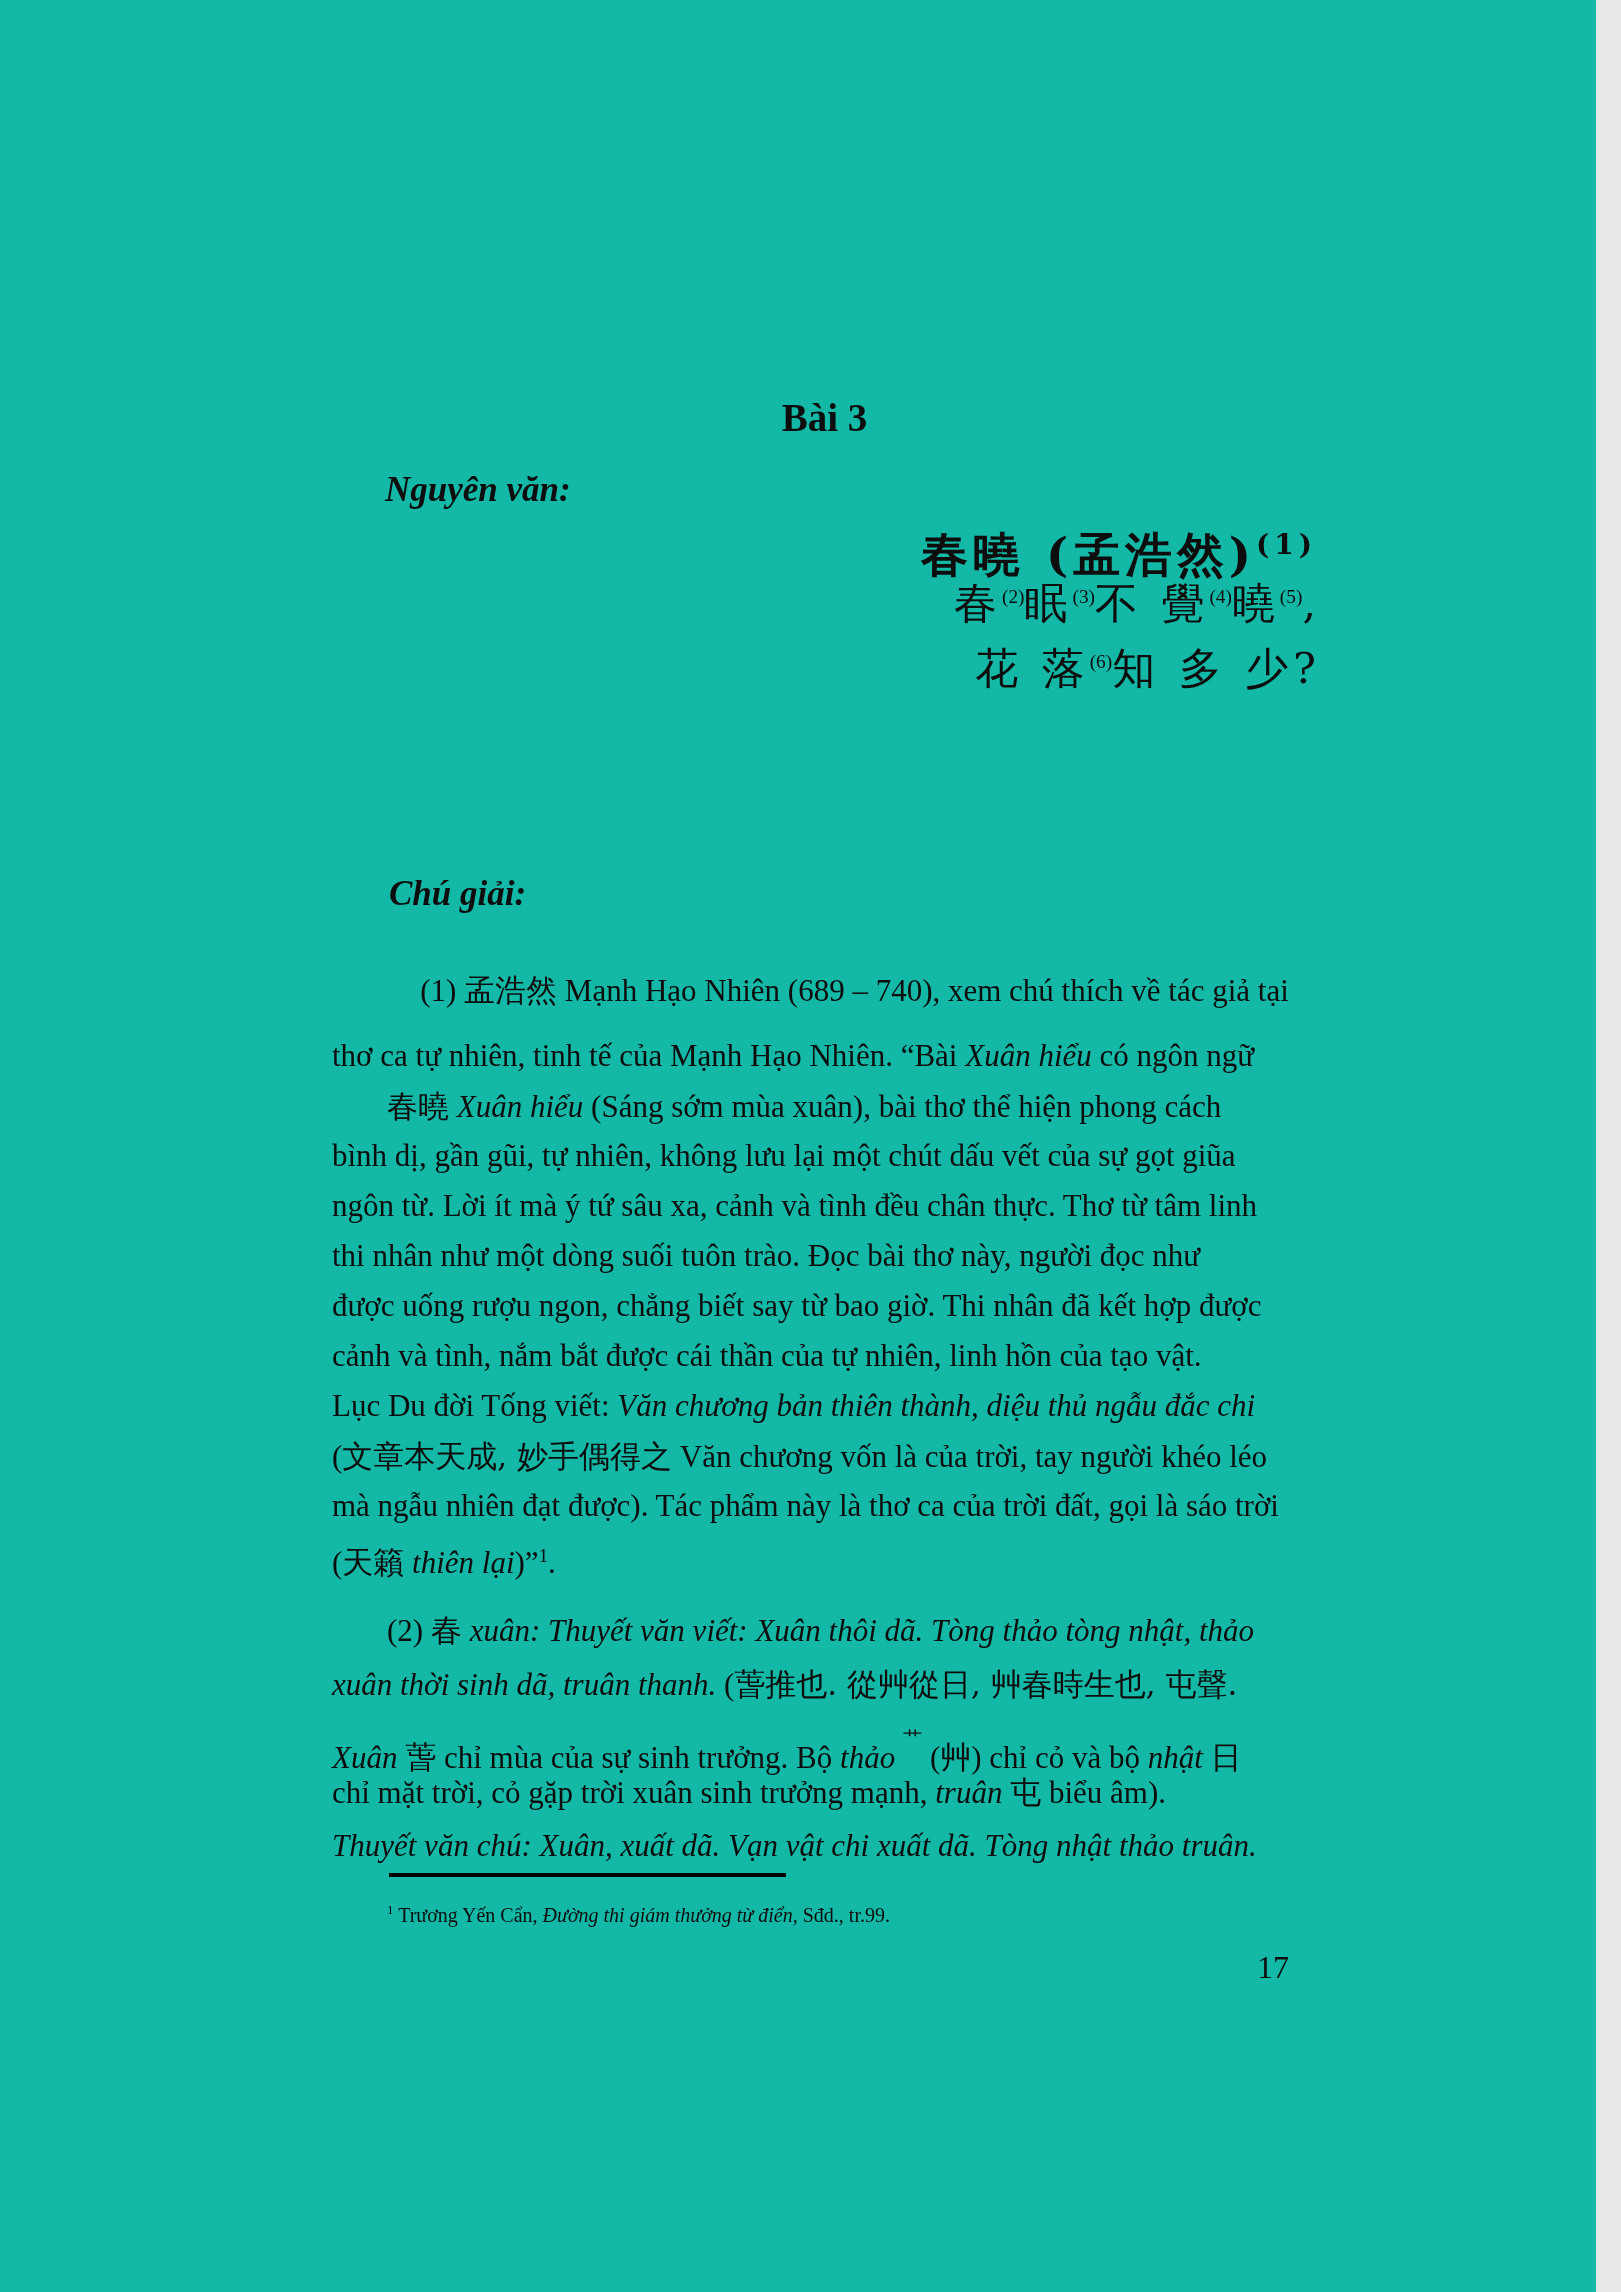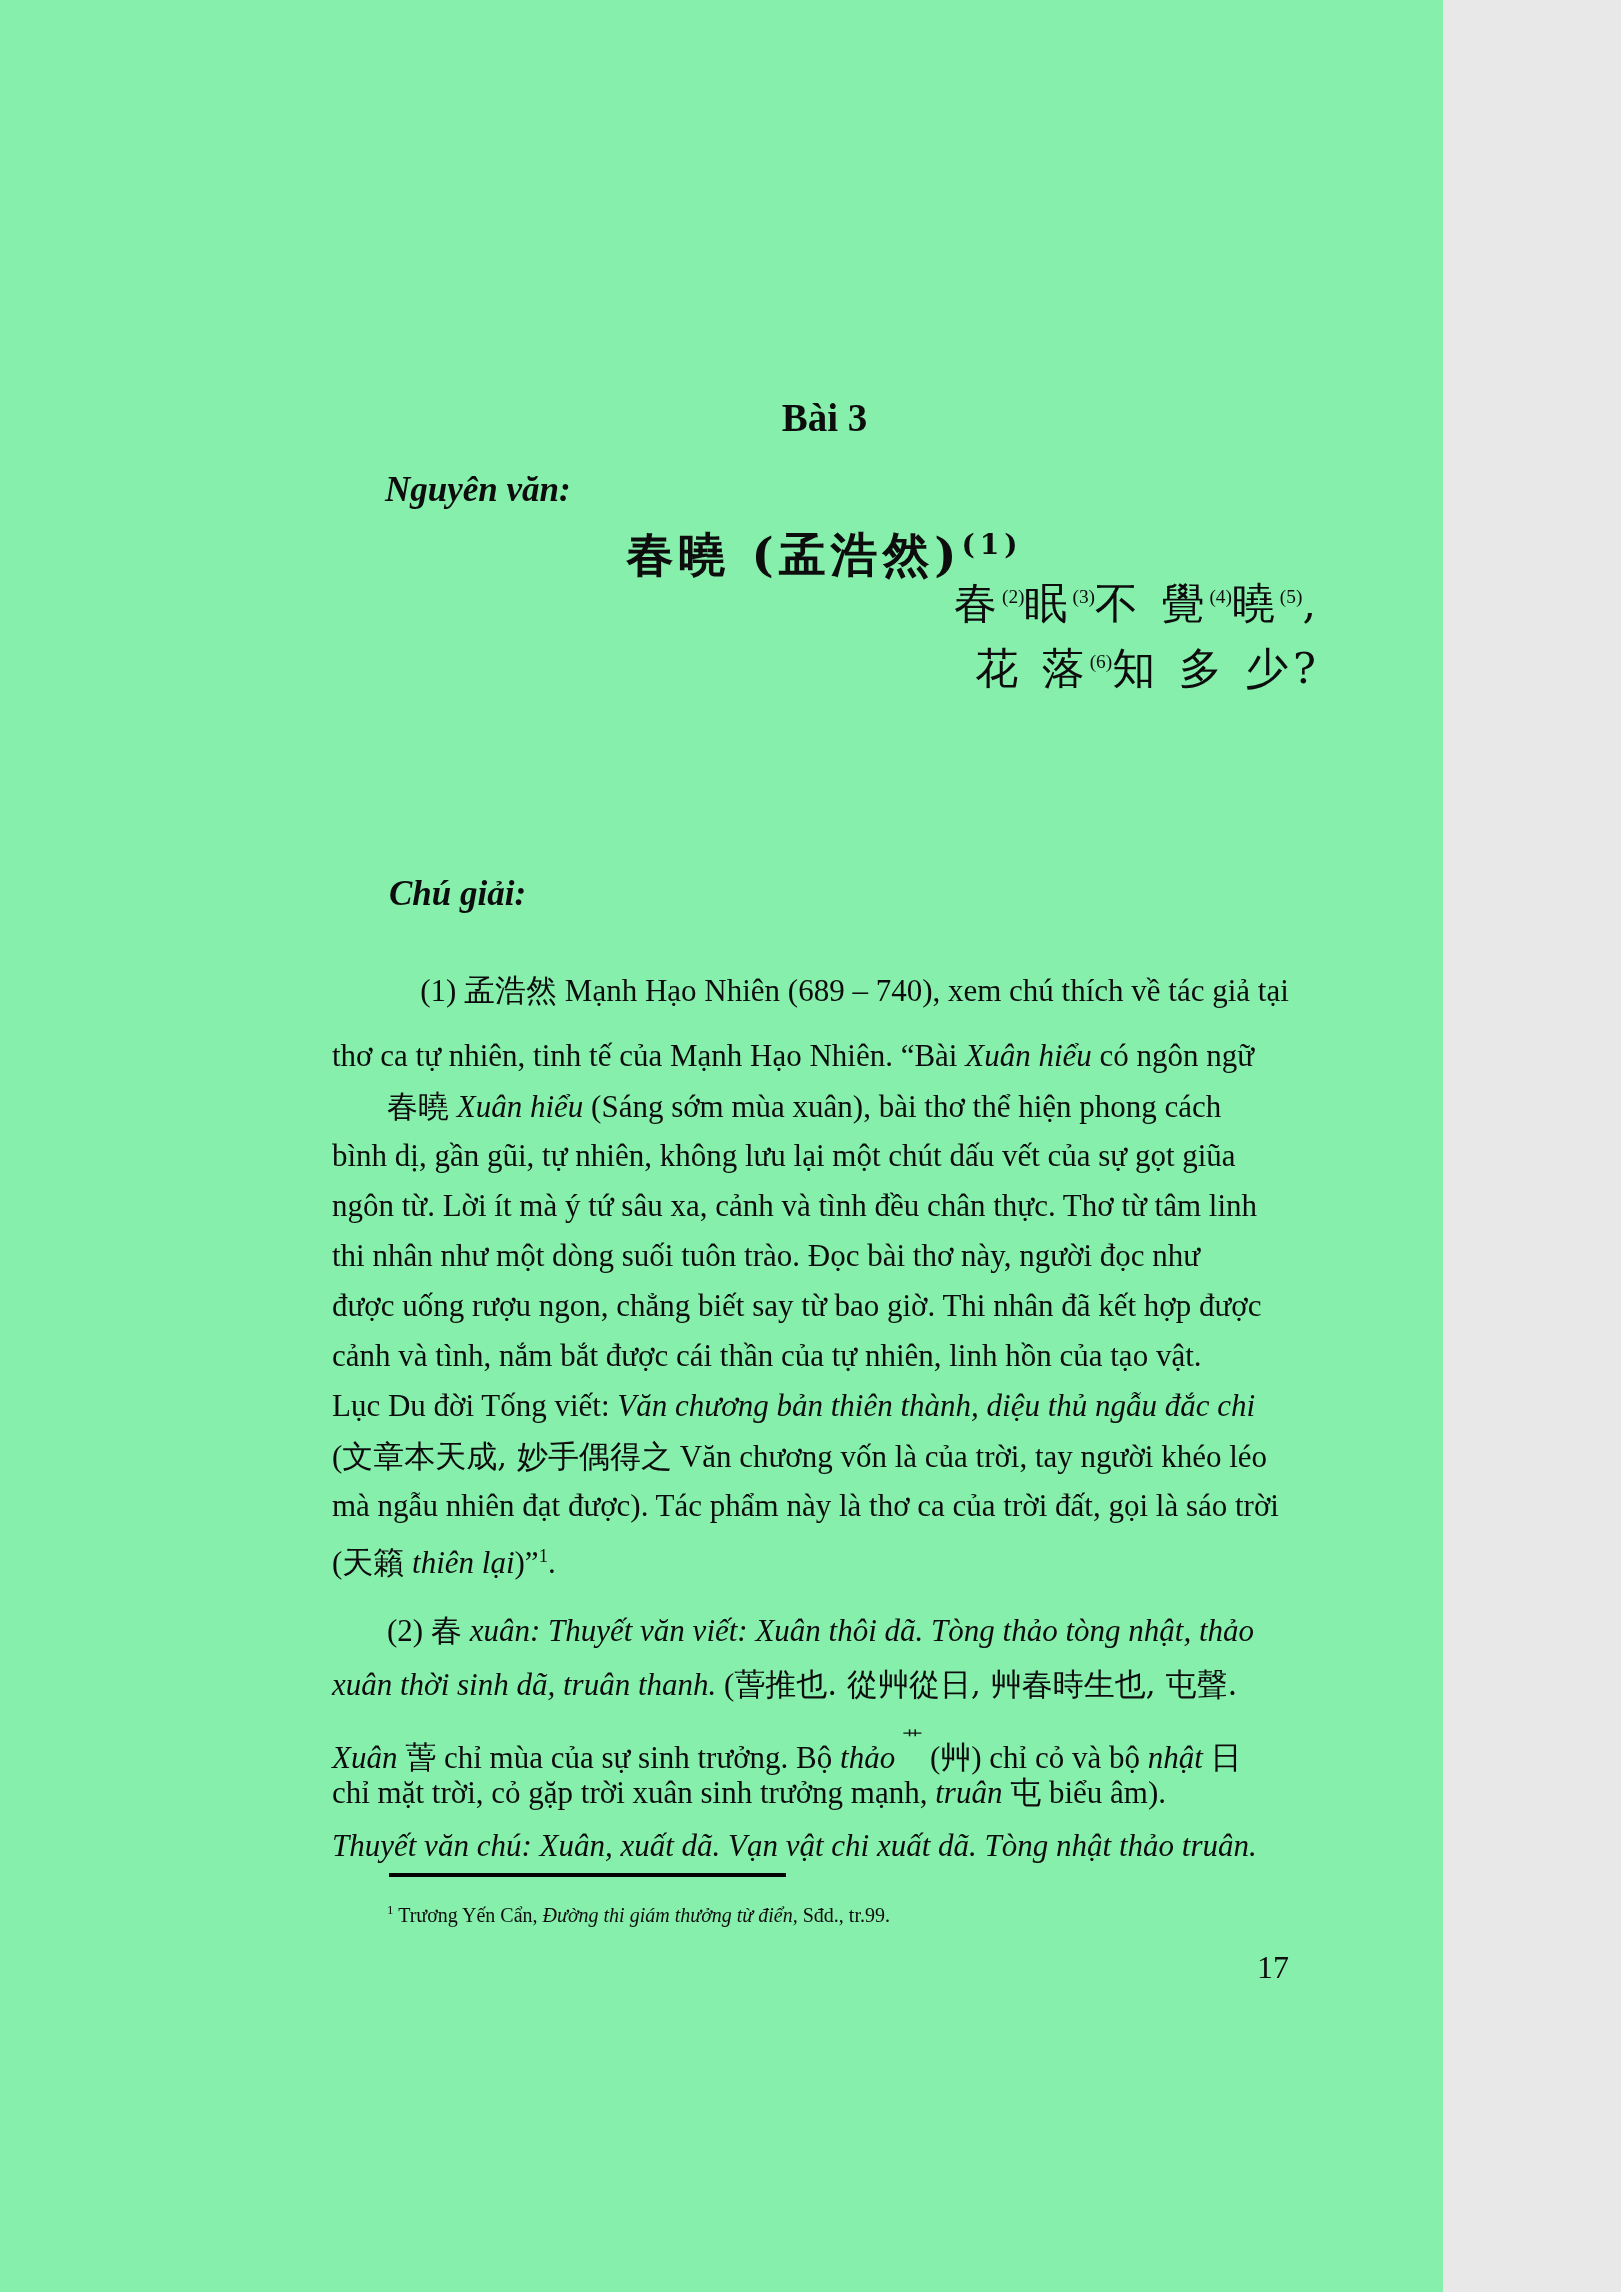--- a/index.html
+++ b/index.html
@@ -1,34 +1,34 @@
 <!DOCTYPE html>
 <html><head>
 <meta charset="utf-8">
 <style>
   html,body{margin:0;padding:0;background:#e8e8e8;}
   .page{
     position:relative;
-    width:1443px;height:2293px;
-    background:#86efac;
+    width:1596px;height:2293px;
+    background:#14b8a6;
     font-family:"Liberation Serif", serif;
     color:#0d0d0d;
     overflow:hidden;
   }
   .lesson-title{
     position:absolute;left:332px;top:394px;width:985px;
     text-align:center;font-size:39px;font-weight:bold;line-height:47px;
   }
   .nguyen-van{
     position:absolute;left:385px;top:469px;
     font-size:35px;font-weight:bold;font-style:italic;line-height:41px;
   }
   .poem-title{
     position:absolute;left:332px;top:514px;width:985px;
-    text-align:center;font-size:47px;font-weight:bold;line-height:61px;
+    text-align:right;font-size:47px;font-weight:bold;line-height:61px;
     letter-spacing:4.9px;
     font-family:"DejaVu Serif", serif;
   }
   .poem{
     position:absolute;left:635px;top:564px;width:686px;text-align:right;
   }
   .poem .line{
     height:65px;line-height:65px;white-space:nowrap;
     font-size:43px;letter-spacing:4.9px;
     font-family:"DejaVu Serif", serif;

